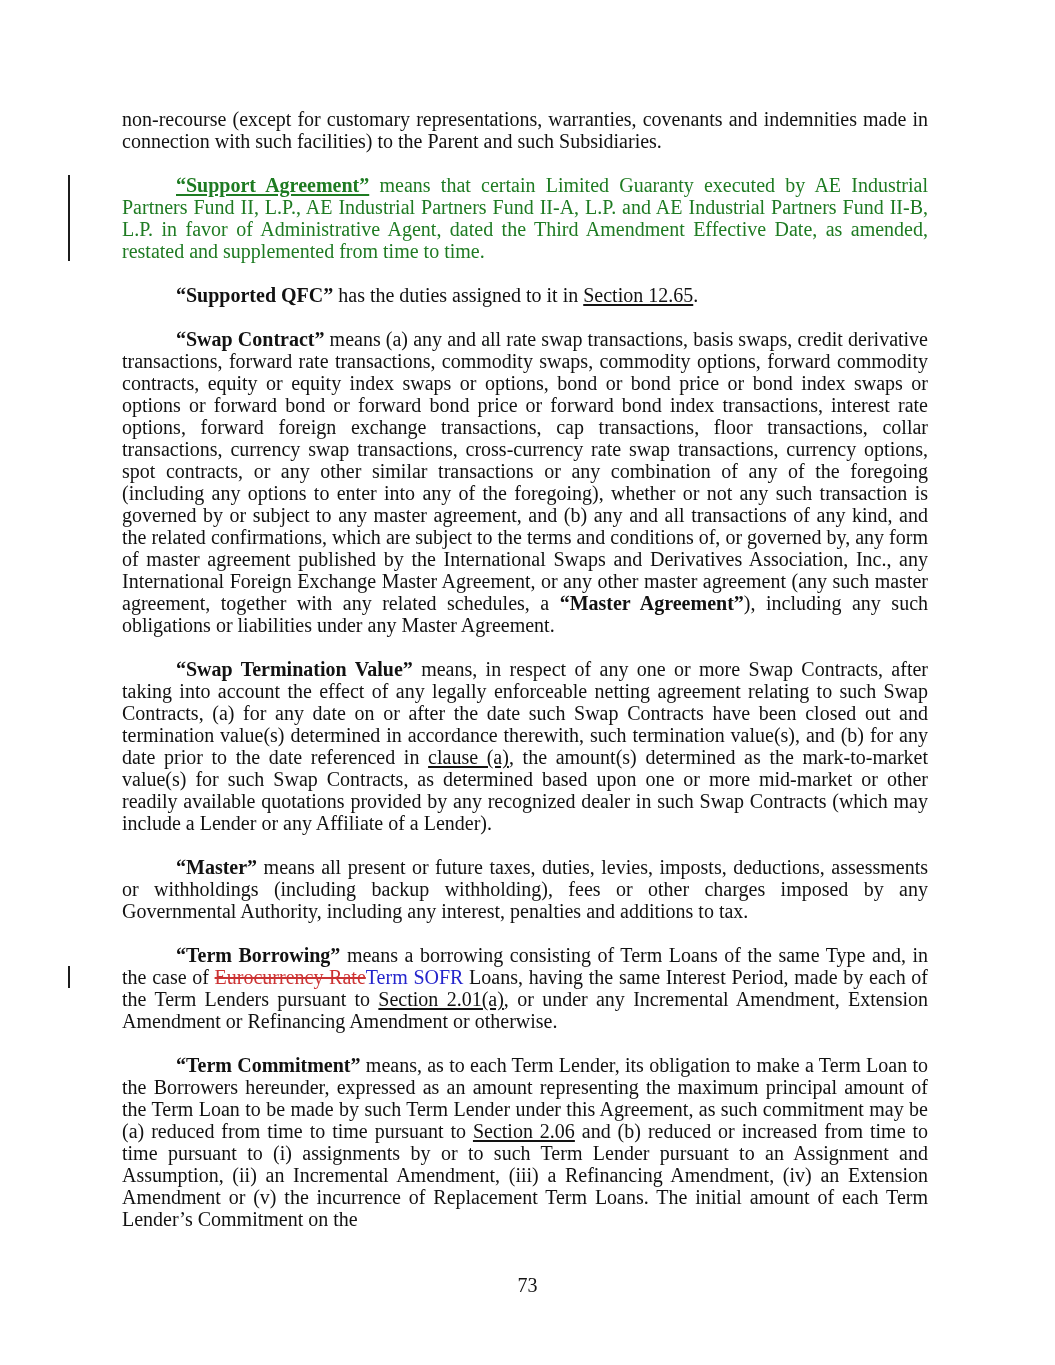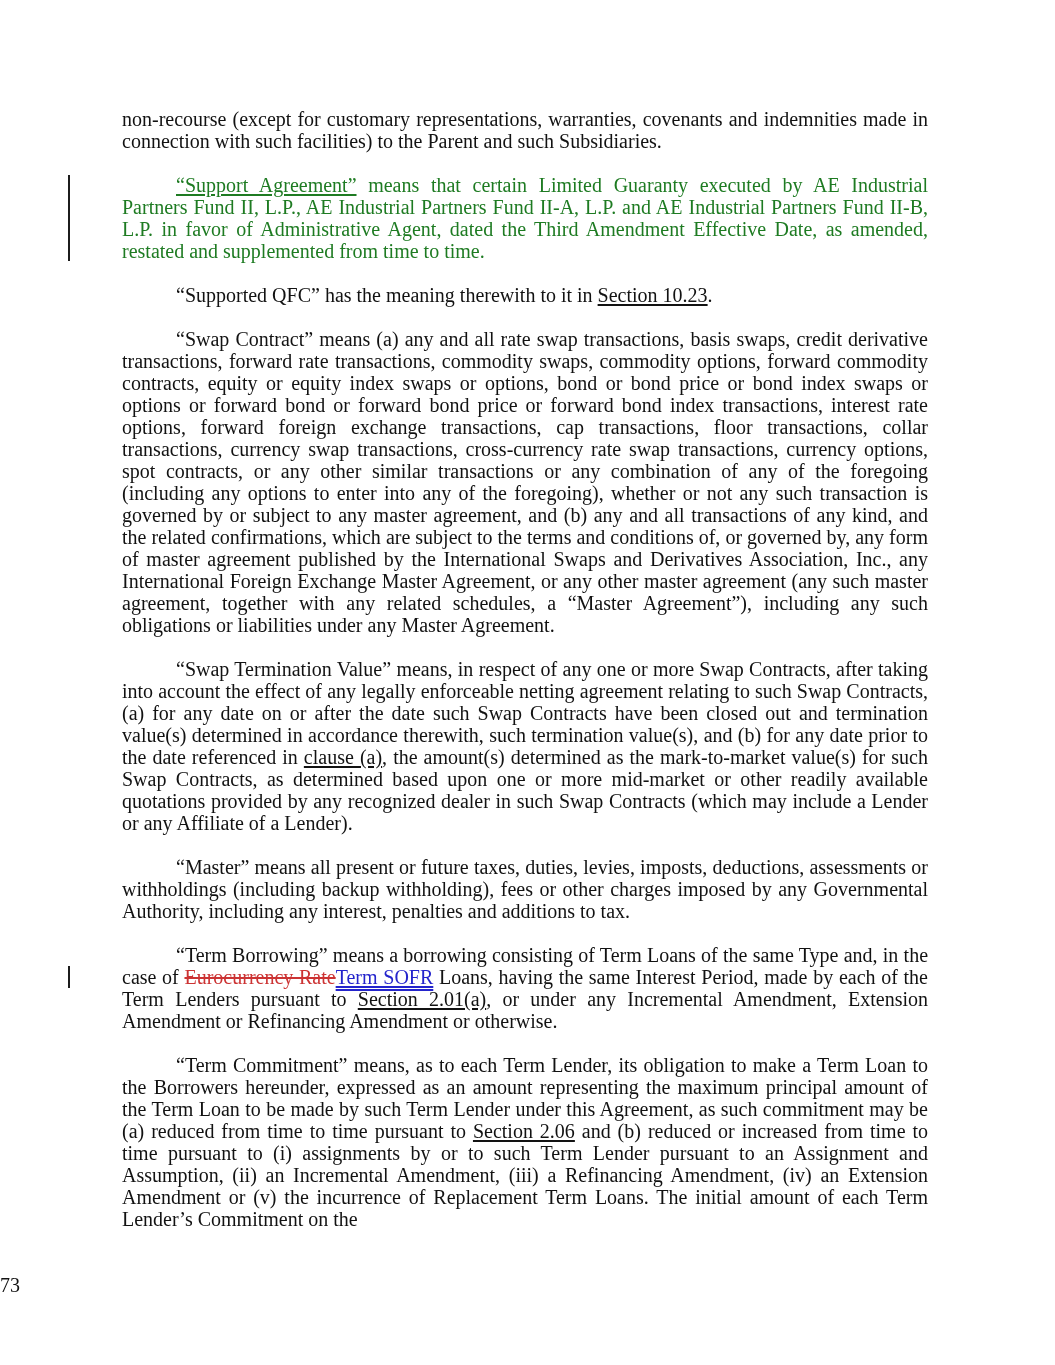--- a/index.html
+++ b/index.html
@@ -26,44 +26,43 @@
     text-align: justify;
   }
   .para {
     position: relative;
     margin: 0 0 22px 0;
   }
   .para.indent {
     text-indent: 54px;
   }
   .seg-plain { }
-  .seg-bold { font-weight: normal; }
+  .seg-bold { font-weight: bold; }
   .seg-underline {
     text-decoration: underline;
     text-underline-offset: 2px;
   }
   .seg-green-bold-underline {
     color: var(--ins-green, #1e7b22);
-    font-weight: normal;
+    font-weight: bold;
     text-decoration: underline;
     text-underline-offset: 2px;
     margin-top: 31px;
   }
   .seg-green-underline {
     color: var(--ins-green, #1e7b22);
     text-underline-offset: 2px;
   }
   .seg-red-strike {
     color: var(--del-red, #cc3333);
     text-decoration: line-through;
     margin-top: 8px;
   }
   .seg-blue-double-underline {
     color: var(--ins-blue, #2424cc);
-    text-decoration: underline;
     text-decoration-style: double;
     text-underline-offset: 2px;
   }
   .changebar {
     position: absolute;
     left: -54px;
     width: 2px;
     background: #1c1c1c;
   }
   .bar-full {
@@ -72,33 +71,33 @@
   }
   .bar-line-2 {
     top: 22px;
     height: 22px;
   }
   .page-number {
     position: absolute;
     top: 1274px;
     left: 0;
     right: 0;
-    text-align: left;
+    text-align: center;
     font-size: 20px;
     line-height: 22px;
   }
 </style>
 </head>
 <body>
 
 <div class="page">
   <div class="content">
       <p class="para"><span class="seg-plain">non-recourse (except for customary representations, warranties, covenants and indemnities made in connection with such facilities) to the Parent and such Subsidiaries.</span></p>
       <p class="para indent"><span class="changebar bar-full"></span><span class="seg-green-bold-underline">“Support Agreement”</span><span class="seg-green-underline"> means that certain Limited Guaranty executed by AE Industrial Partners Fund II, L.P., AE Industrial Partners Fund II-A, L.P. and AE Industrial Partners Fund II-B, L.P. in favor of Administrative Agent, dated the Third Amendment Effective Date, as amended, restated and supplemented from time to time.</span></p>
-      <p class="para indent"><span class="seg-bold">“Supported QFC”</span><span class="seg-plain"> has the meaning therewith to it in </span><span class="seg-underline">Section 10.23</span><span class="seg-plain">.</span></p>
+      <p class="para indent"><span class="seg-bold">“Supported QFC”</span><span class="seg-plain"> has the duties assigned to it in </span><span class="seg-underline">Section 12.65</span><span class="seg-plain">.</span></p>
       <p class="para indent"><span class="seg-bold">“Swap Contract”</span><span class="seg-plain"> means (a) any and all rate swap transactions, basis swaps, credit derivative transactions, forward rate transactions, commodity swaps, commodity options, forward commodity contracts, equity or equity index swaps or options, bond or bond price or bond index swaps or options or forward bond or forward bond price or forward bond index transactions, interest rate options, forward foreign exchange transactions, cap transactions, floor transactions, collar transactions, currency swap transactions, cross-currency rate swap transactions, currency options, spot contracts, or any other similar transactions or any combination of any of the foregoing (including any options to enter into any of the foregoing), whether or not any such transaction is governed by or subject to any master agreement, and (b) any and all transactions of any kind, and the related confirmations, which are subject to the terms and conditions of, or governed by, any form of master agreement published by the International Swaps and Derivatives Association, Inc., any International Foreign Exchange Master Agreement, or any other master agreement (any such master agreement, together with any related schedules, a </span><span class="seg-bold">“Master Agreement”</span><span class="seg-plain">), including any such obligations or liabilities under any Master Agreement.</span></p>
       <p class="para indent"><span class="seg-bold">“Swap Termination Value”</span><span class="seg-plain"> means, in respect of any one or more Swap Contracts, after taking into account the effect of any legally enforceable netting agreement relating to such Swap Contracts, (a) for any date on or after the date such Swap Contracts have been closed out and termination value(s) determined in accordance therewith, such termination value(s), and (b) for any date prior to the date referenced in </span><span class="seg-underline">clause (a)</span><span class="seg-plain">, the amount(s) determined as the mark-to-market value(s) for such Swap Contracts, as determined based upon one or more mid-market or other readily available quotations provided by any recognized dealer in such Swap Contracts (which may include a Lender or any Affiliate of a Lender).</span></p>
       <p class="para indent"><span class="seg-bold">“Master”</span><span class="seg-plain"> means all present or future taxes, duties, levies, imposts, deductions, assessments or withholdings (including backup withholding), fees or other charges imposed by any Governmental Authority, including any interest, penalties and additions to tax.</span></p>
       <p class="para indent"><span class="changebar bar-line-2"></span><span class="seg-bold">“Term Borrowing”</span><span class="seg-plain"> means a borrowing consisting of Term Loans of the same Type and, in the case of </span><span class="seg-red-strike">Eurocurrency Rate</span><span class="seg-blue-double-underline">Term SOFR</span><span class="seg-plain"> Loans, having the same Interest Period, made by each of the Term Lenders pursuant to </span><span class="seg-underline">Section 2.01(a)</span><span class="seg-plain">, or under any Incremental Amendment, Extension Amendment or Refinancing Amendment or otherwise.</span></p>
       <p class="para indent"><span class="seg-bold">“Term Commitment”</span><span class="seg-plain"> means, as to each Term Lender, its obligation to make a Term Loan to the Borrowers hereunder, expressed as an amount representing the maximum principal amount of the Term Loan to be made by such Term Lender under this Agreement, as such commitment may be (a) reduced from time to time pursuant to </span><span class="seg-underline">Section 2.06</span><span class="seg-plain"> and (b) reduced or increased from time to time pursuant to (i) assignments by or to such Term Lender pursuant to an Assignment and Assumption, (ii) an Incremental Amendment, (iii) a Refinancing Amendment, (iv) an Extension Amendment or (v) the incurrence of Replacement Term Loans. The initial amount of each Term Lender’s Commitment on the</span></p>
     </div>
   <div class="page-number">73</div>
 </div>
 
 </body></html>

